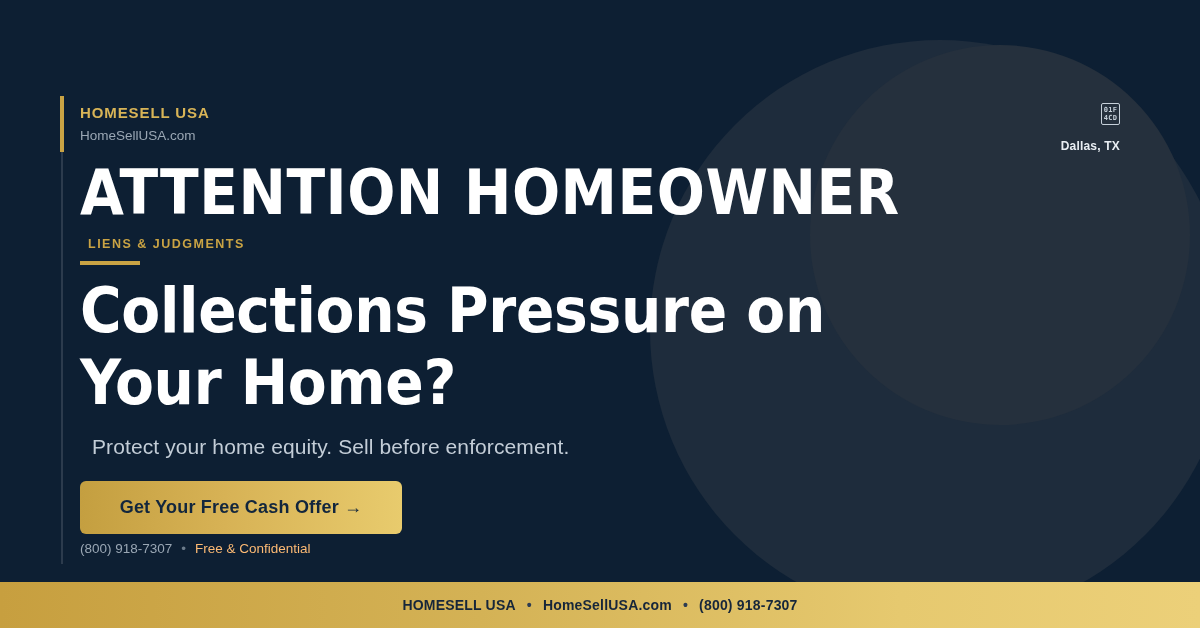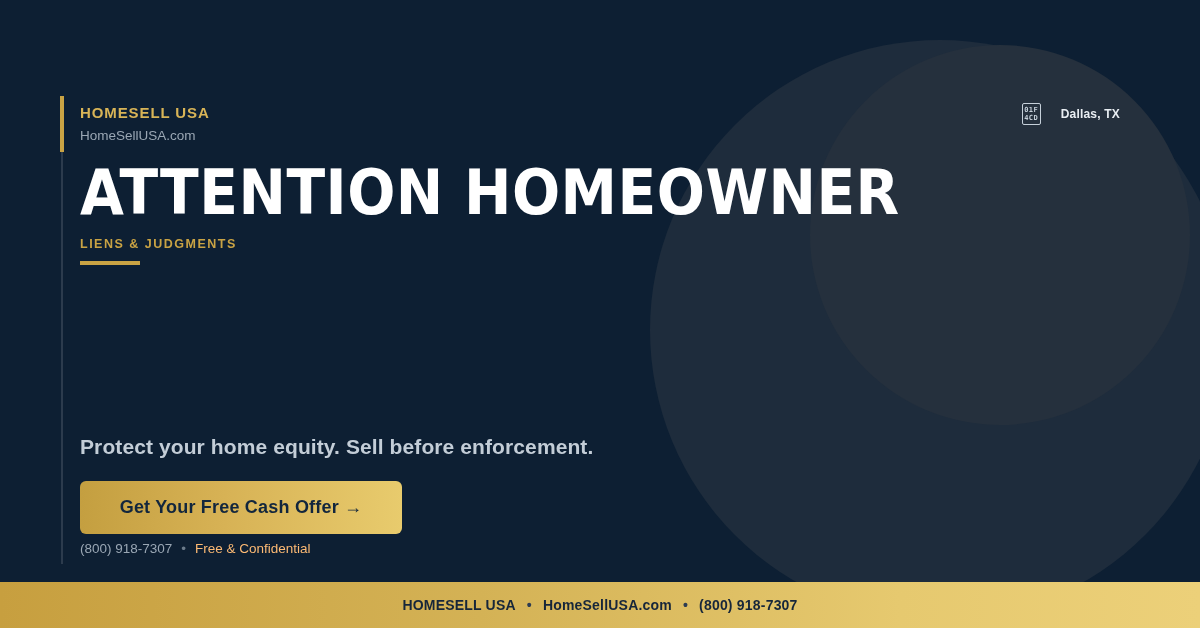--- a/index.html
+++ b/index.html
@@ -70,21 +70,21 @@
     margin-top:6px;
     font-size:13.5px;
     color:#9aa7b4;
     line-height:1.2;
   }
 
   
   .location-badge{
     position:absolute;
     right:0; top:103px;
-    display:flex; align-items:center; gap:20px;
+    display:flex; align-items:flex-end; gap:14px;flex-direction:column;
   }
   .pin-icon{
     display:inline-flex;
     align-items:center; justify-content:center;
     width:19px; height:22px;
     border:1.5px solid #c6d0da;
     border-radius:2px;
     font-family:"DejaVu Sans Mono", monospace;
     font-size:7px; font-weight:bold;
     line-height:8px;
@@ -106,21 +106,21 @@
     font-stretch:condensed;
     font-size:63px; font-weight:bold;
     letter-spacing:0.5px;
     color:#ffffff;
     line-height:1.1;
     white-space:nowrap;
   }
 
   
   .eyebrow{
-    position:absolute; left:0; top:237px;
+    position:absolute; left:8px; top:237px;
     font-size:12.5px; font-weight:bold;
     letter-spacing:1.5px;
     color:#c9a344;
   }
   .eyebrow-rule{
     position:absolute; left:0; top:261px;
     width:60px; height:4px;
     background:#c9a344;
   }
 
@@ -131,22 +131,22 @@
     font-family:"Liberation Sans Narrow", "DejaVu Sans Condensed", "Liberation Sans", sans-serif;
     font-stretch:condensed;
     font-size:63px; font-weight:bold;
     line-height:1.14;
     letter-spacing:-0.3px;
     color:#ffffff;
   }
 
   
   .subhead{
-    position:absolute; left:0; top:435px;
-    font-size:21px; font-weight:bold;
+    position:absolute; left:12px; top:435px;
+    font-size:21px; font-weight:normal;
     color:#c3cdd7;
     letter-spacing:0.1px;
   }
 
   
   .cta-button{
     position:absolute; left:0; top:481px;
     display:inline-flex;
     align-items:center; justify-content:center;
     padding:16px 14px;
@@ -211,20 +211,21 @@
       <span class="pin-icon">01F
 4CD</span>
       <span class="location-label">Dallas, TX</span>
     </div>
 
     <div class="kicker">ATTENTION HOMEOWNER</div>
 
     <div class="eyebrow">LIENS &amp; JUDGMENTS</div>
     <div class="eyebrow-rule"></div>
 
+    <h1 class="headline">Collections Pressure on Your Home?</h1>
 
     <p class="subhead">Protect your home equity. Sell before enforcement.</p>
 
     <button class="cta-button">Get Your Free Cash Offer →</button>
 
     <div class="fineprint">
       <span class="fineprint-phone">(800) 918-7307</span>
       <span class="fineprint-sep">•</span>
       <span class="fineprint-note">Free &amp; Confidential</span>
     </div>

